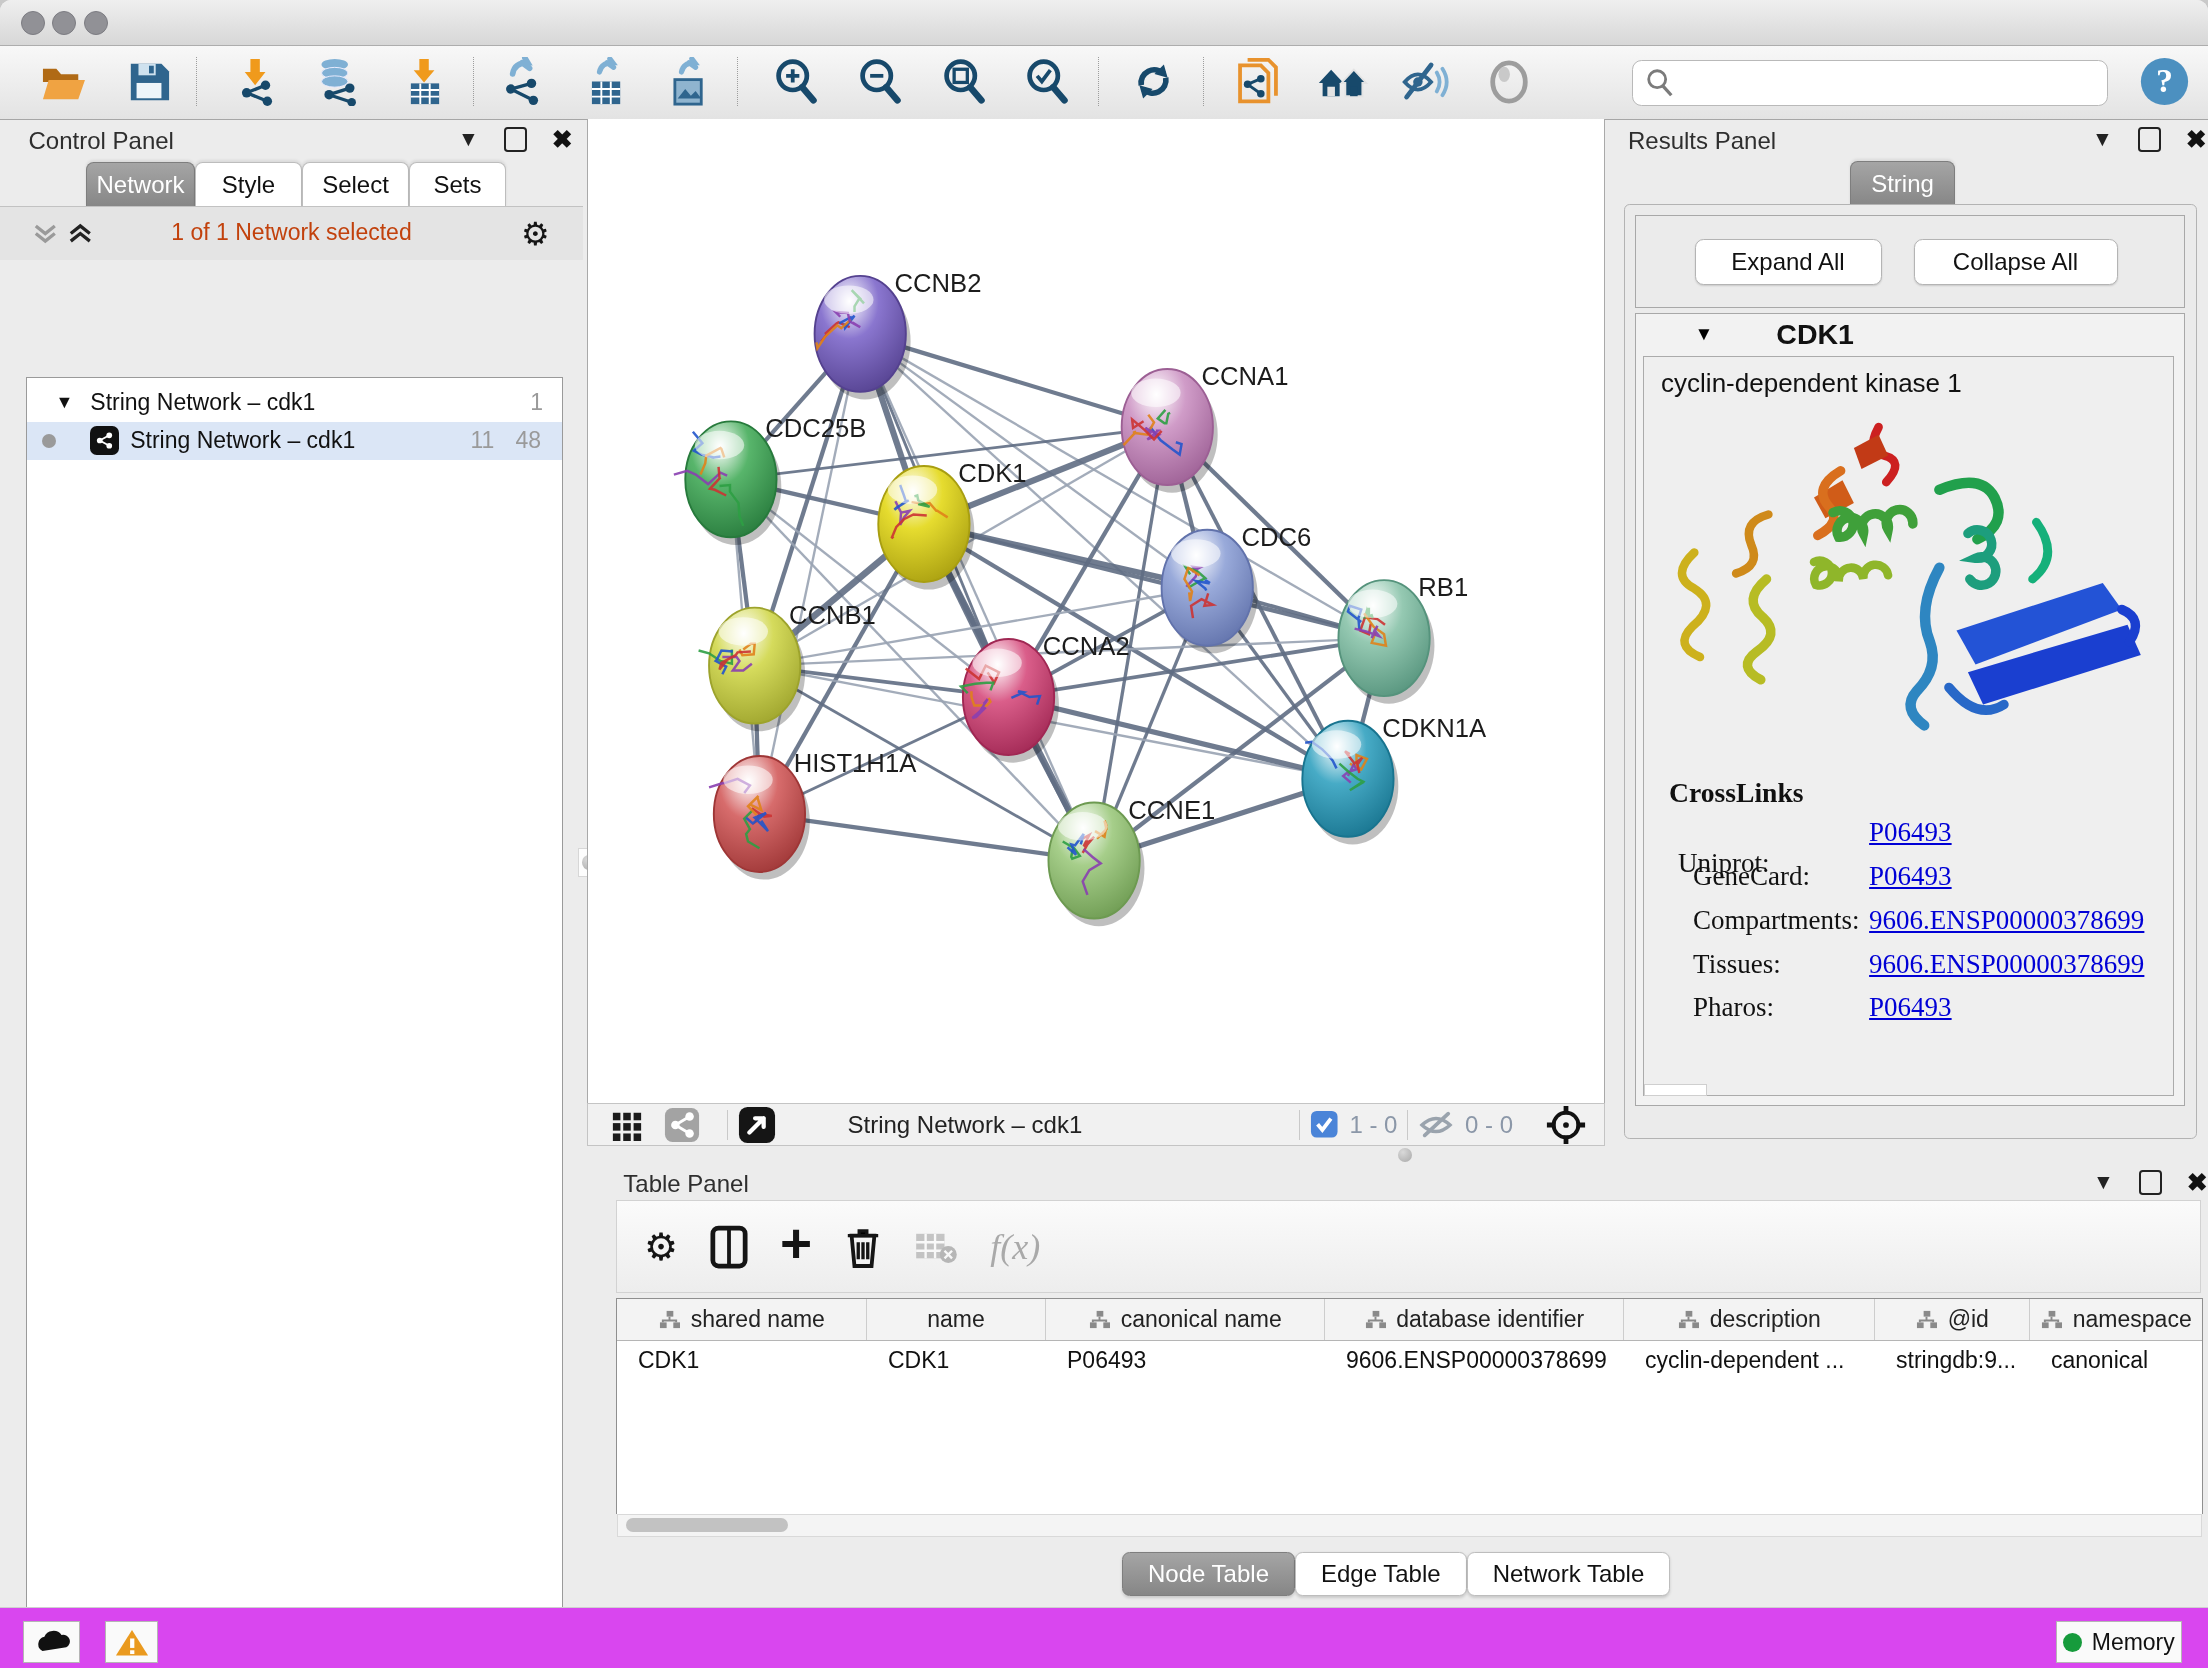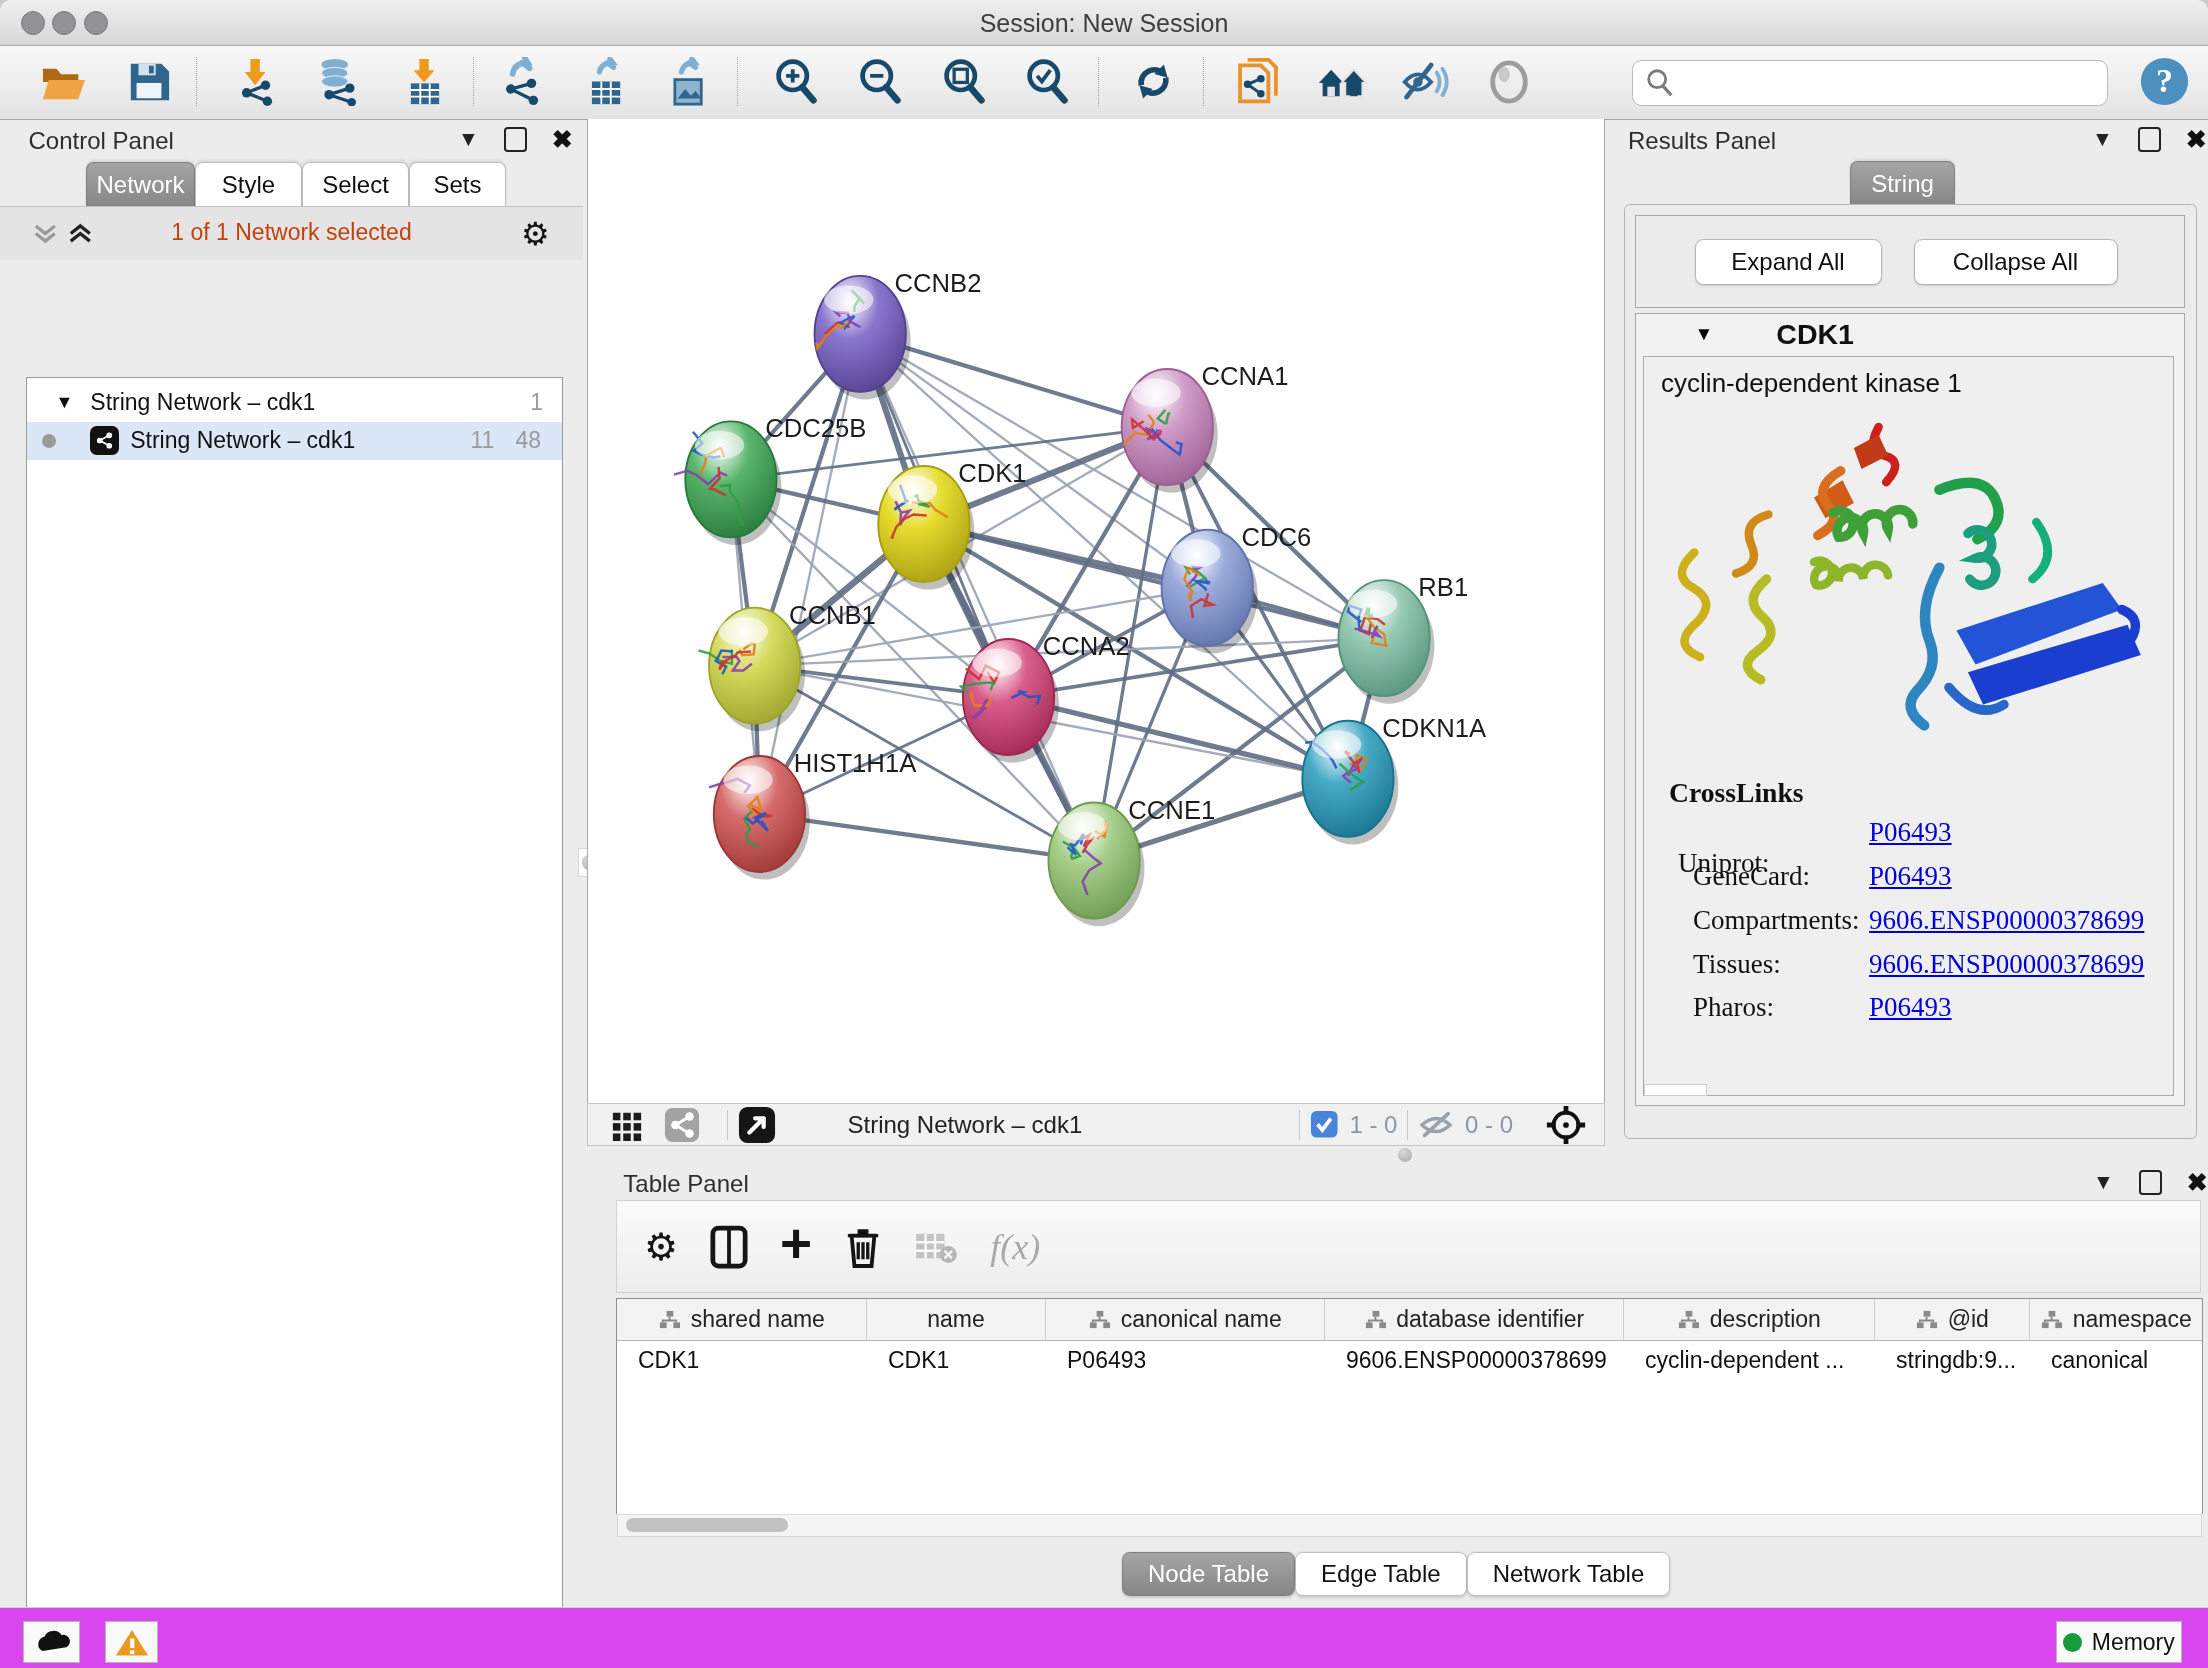--- a/index.html
+++ b/index.html
@@ -66,21 +66,20 @@
 </style>
 </head>
 <body>
 
 <div class="window">
 
   <div class="abs titlebar">
     <div class="abs tl" style="left:21px"></div>
     <div class="abs tl" style="left:52px"></div>
     <div class="abs tl" style="left:84px"></div>
-    <div class="abs title-text">Session: New Session</div>
   </div>
 
   <div class="abs toolbar">
     <div class="abs tbtn" style="left:36px">
       <svg width="48" height="42" viewBox="0 0 50 44">
           <path d="M4 8 h14 l5 6 h18 v8 h-37z" fill="#b06a15"></path>
           <path d="M4 40 l6-20 h38 l-7 20z" fill="#f0a342"></path>
         </svg>
     </div>
     <div class="abs tbtn" style="left:122px">

